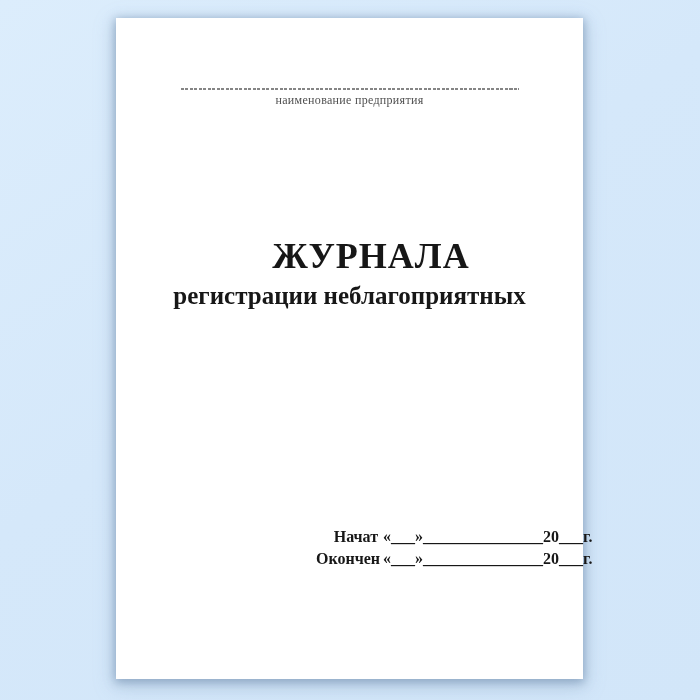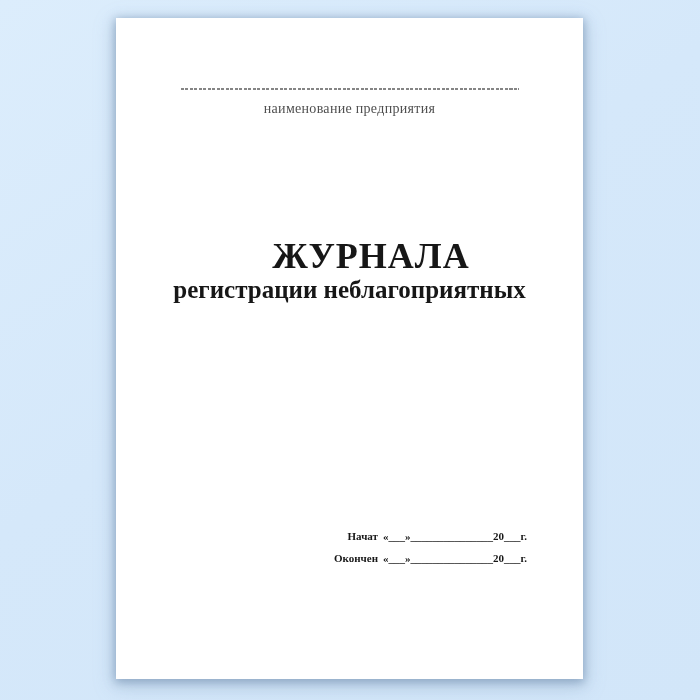--- a/index.html
+++ b/index.html
@@ -34,23 +34,23 @@
   }
   .blank-rule {
     width: 338px;
     height: 1.7px;
     margin: 0 auto;
     background: repeating-linear-gradient(90deg,
       #858585 0px, #858585 3px,
       rgba(0,0,0,0) 3px, rgba(0,0,0,0) 4.5px);
   }
   .company-caption {
-    margin-top: 11px;
+    margin-top: 3px;
     text-align: center;
-    font-size: 14px;
+    font-size: 12px;
     letter-spacing: 0.3px;
     color: #4f4f4f;
   }
   .title-block {
     position: absolute;
     top: 220px;
     left: 0;
     width: 100%;
     text-align: center;
     font-weight: bold;
@@ -60,30 +60,30 @@
     font-size: 36px;
     line-height: 36px;
     letter-spacing: 1px;
     margin-left: 43px;
   }
   .title-sub {
     font-size: 25px;
     line-height: 27px;
   }
   .title-sub.first {
-    margin-top: 2px;
+    margin-top: 8px;
   }
   .dates-block {
     position: absolute;
     top: 512px;
     left: 200px;
     display: flex;
     flex-direction: column;
     row-gap: 9px;
-    font-size: 11px;
+    font-size: 16px;
     line-height: 13px;
     font-weight: bold;
     color: #171717;
   }
   .date-row {
     display: flex;
     column-gap: 5px;
     white-space: pre;
   }
   .date-label {

